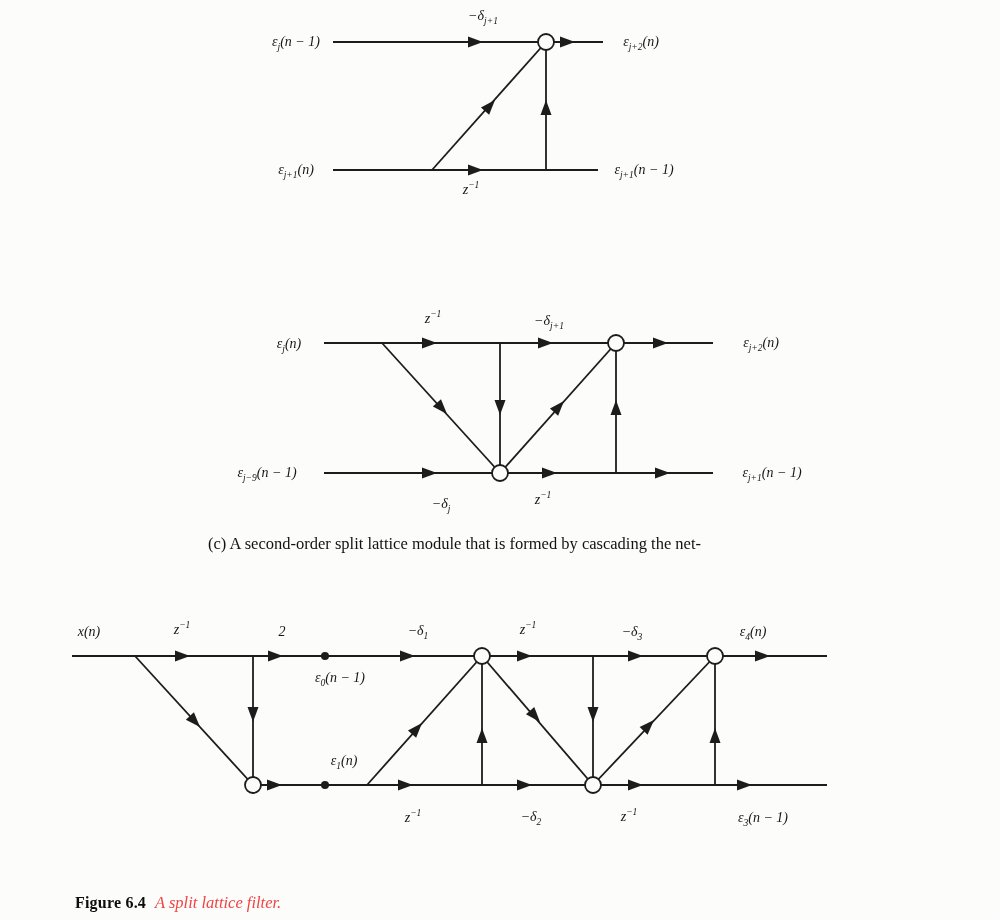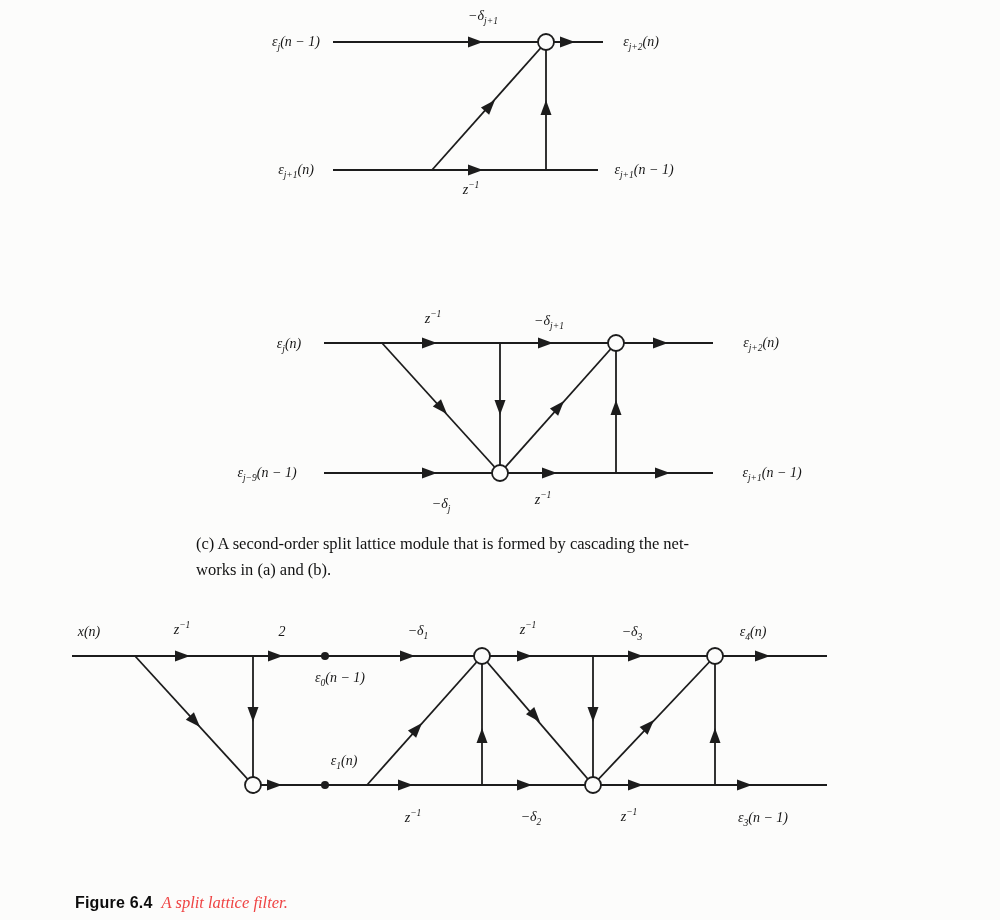--- a/index.html
+++ b/index.html
@@ -16,24 +16,24 @@
   .mlabel {
     position:absolute; transform:translate(-50%,-50%);
     font-style:italic; font-size:14px; white-space:nowrap; color:#161616;
   }
   .mlabel sub, .mlabel sup, .caption sub, .caption sup, .figtext sub {
     font-size:0.68em; line-height:0;
   }
   .caption {
     position:absolute; font-size:16.5px; white-space:nowrap; color:#121212;
   }
-  .caption .cline { line-height:26px; }
+  .caption .cline { line-height:26px;margin-left:12px; }
   .figcap { position:absolute; white-space:nowrap; }
   .figlabel {
-    font-family:Liberation Sans, sans-serif;
+    font-family:Liberation Serif, serif;
     font-weight:bold; font-size:16px; letter-spacing:0.2px; color:#0d0d0d;
   }
   .figtext { font-style:italic; font-size:16.5px; margin-left:9px; color:#ef4444; }
 </style>
 </head>
 <body>
 
 <div class="page">
 
   <svg class="sfg" width="1000" height="920" viewBox="0 0 1000 920">
@@ -140,21 +140,20 @@
   <div class="mlabel" style="left:753px;top:632px">ε<sub>4</sub>(n)</div>
   <div class="mlabel" style="left:344px;top:761px">ε<sub>1</sub>(n)</div>
   <div class="mlabel" style="left:413px;top:818px">z<sup>−1</sup></div>
   <div class="mlabel" style="left:531px;top:817px">−δ<sub>2</sub></div>
   <div class="mlabel" style="left:629px;top:817px">z<sup>−1</sup></div>
   <div class="mlabel" style="left:763px;top:818px">ε<sub>3</sub>(n − 1)</div>
 
 
   <div class="caption" style="left:196px;top:531px">
     <div class="cline">(c) A second-order split lattice module that is formed by cascading the net-</div>
-    <div class="cline">works in (a) and (b).</div>
   </div>
 
 
   <div class="figcap" style="left:75px;top:893px">
     <span class="figlabel">Figure 6.4</span><span class="figtext">A split lattice filter.</span>
   </div>
 
 </div>
 
 </body></html>

